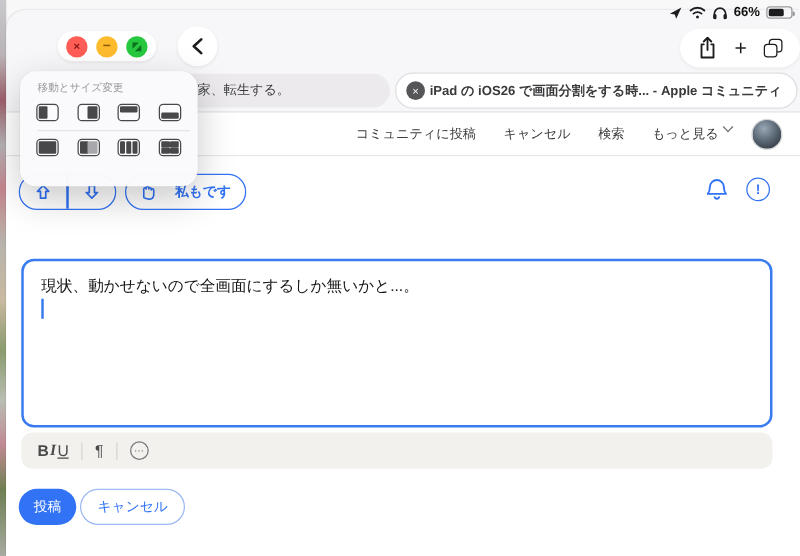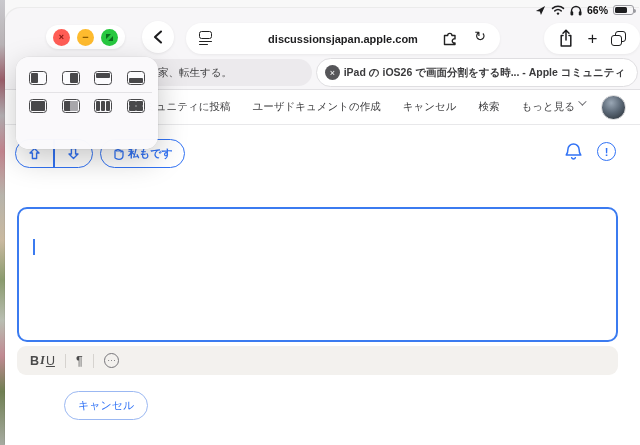--- a/index.html
+++ b/index.html
@@ -76,21 +76,21 @@
   .avatar { position:absolute; right:14px; top:5px; width:25px; height:25px; border-radius:50%;
     background:radial-gradient(circle at 40% 30%, #9aa7b5 0%, #5d6a78 45%, #23292f 100%);
     border:1px solid #d9d9db; }
 
   
   .pill { border:1.5px solid #3273f5; background:#fff; border-radius:15px; height:29px;
     display:flex; align-items:center; }
   .vote-pill { position:absolute; left:15px; top:139px; width:78px; }
   .vote-half { flex:1; display:flex; align-items:center; justify-content:center; height:100%; }
   .vote-div { width:1.5px; height:100%; background:#3273f5; }
-  .metoo-pill { position:absolute; left:100px; top:139px; padding:0 11px; gap:4px;
+  .metoo-pill { position:absolute; left:100px; top:139px; padding:0 11px; gap:16px;
     color:#3273f5; font-size:11px; font-weight:700; }
   .reply-btn { position:absolute; left:179px; top:139px; height:29px; padding:0 14px;
     background:#3273f5; color:#fff; border:none; border-radius:15px; font-size:11.5px;
     display:flex; align-items:center; font-family:inherit; }
   .bell-btn { position:absolute; left:563px; top:141px; width:22px; height:22px; }
   .info-btn { position:absolute; left:597px; top:142px; width:19px; height:19px; border:1.6px solid #3273f5;
     border-radius:50%; color:#3273f5; font-size:11px; font-weight:700;
     display:flex; align-items:center; justify-content:center; background:#fff; }
 
   
@@ -186,32 +186,20 @@
         </svg>
     </div>
   </div>
 
   <div class="back-btn">
     <svg width="14" height="16" viewBox="0 0 14 16">
         <polyline points="10,2.5 4,8 10,13.5" fill="none" stroke="#1d1d1f" stroke-width="2.1" stroke-linecap="round" stroke-linejoin="round"></polyline>
       </svg>
   </div>
 
-  <div class="url-bar">
-    <div class="reader-ic">
-        <div class="pane"></div>
-        <div class="l1"></div>
-        <div class="l2"></div>
-      </div>
-    <span class="url-text">discussionsjapan.apple.com</span>
-    <svg class="ext-ic" width="16" height="15" viewBox="0 0 16 15">
-        <path d="M2.5 4.5 h3.2 a2.1 2.1 0 1 1 4.2 0 H13 v3.4 a2.1 2.1 0 1 0 0 4.0 v1.6 H2.5 Z" fill="none" stroke="#222" stroke-width="1.4" stroke-linejoin="round"></path>
-      </svg>
-    <span class="reload-ic">↻</span>
-  </div>
 
   <div class="right-cluster">
     <svg width="16" height="19" viewBox="0 0 16 19">
         <g fill="none" stroke="#1d1d1f" stroke-width="1.5" stroke-linecap="round" stroke-linejoin="round">
           <path d="M5 6.5 H3.2 V17 H12.8 V6.5 H11"></path>
           <path d="M8 1.5 V11"></path>
           <path d="M5 4.2 L8 1.2 L11 4.2"></path>
         </g>
       </svg>
     <span class="plus-g">+</span>
@@ -230,21 +218,20 @@
       </div>
     <svg width="10" height="12" viewBox="0 0 10 12">
         <path d="M7.8 6.3 c0-1.3 1.1-2 1.1-2 a2.8 2.8 0 0 0-2.2-1.1 c-.9 0-1.6.5-2 .5 s-1.1-.5-1.9-.5 A3 3 0 0 0 .3 6.3 c0 2.4 1.7 4.9 2.8 4.9 .6 0 .8-.4 1.7-.4 s1 .4 1.7.4 c1.1 0 2.6-2.4 2.6-3.6 0 0-1.3-.4-1.3-1.3 Z M6.4 2.2 A2.3 2.3 0 0 0 7 .4 a2.3 2.3 0 0 0-1.6.9 2.1 2.1 0 0 0-.5 1.7 1.9 1.9 0 0 0 1.5-.8 Z" fill="#4a4a4c"></path>
       </svg>
     <span class="tab-title">iPad の iOS26 で画面分割をする時... - Apple コミュニティ</span>
   </div>
 
   <div class="page">
     <div class="site-nav">
       <span class="nav-link">コミュニティに投稿</span>
-      <span class="nav-link">ユーザドキュメントの作成</span>
       <span class="nav-link">キャンセル</span>
       <span class="nav-link">検索</span>
       <span class="nav-link more-wrap">
         <span>もっと見る</span>
         <span class="chev-down"></span>
       </span>
       <div class="avatar"></div>
     </div>
   </div>
 
@@ -273,39 +260,42 @@
           <path d="M10.5 3 a5.6 5.6 0 0 1 5.6 5.6 c0 3.2.9 4.6 1.7 5.5 H3.2 c.8-.9 1.7-2.3 1.7-5.5 A5.6 5.6 0 0 1 10.5 3 Z"></path>
           <path d="M8.7 16.7 a1.9 1.9 0 0 0 3.6 0"></path>
         </g>
       </svg>
   </div>
   <div class="info-btn">
     <span>!</span>
   </div>
 
   <div class="editor">
+    <span>現状、動かせないので全画面にするしか無いかと...。</span>
     <div class="caret"></div>
   </div>
   <div class="ed-toolbar">
     <div class="biu">
       <span>B</span>
       <span class="i">I</span>
       <span class="u">U</span>
     </div>
     <div class="tdiv"></div>
     <span class="pilcrow">¶</span>
     <div class="tdiv"></div>
     <div class="more-ic">
       <span>⋯</span>
     </div>
   </div>
 
+  <button class="post-btn">投稿</button>
   <button class="cancel-btn">キャンセル</button>
 
   <div class="popup">
+    <div class="pop-label">移動とサイズ変更</div>
     <div class="pop-row">
       <div class="wm-icon wm-left">
           <span></span>
         </div>
       <div class="wm-icon wm-right">
           <span></span>
         </div>
       <div class="wm-icon wm-top">
           <span></span>
         </div>

